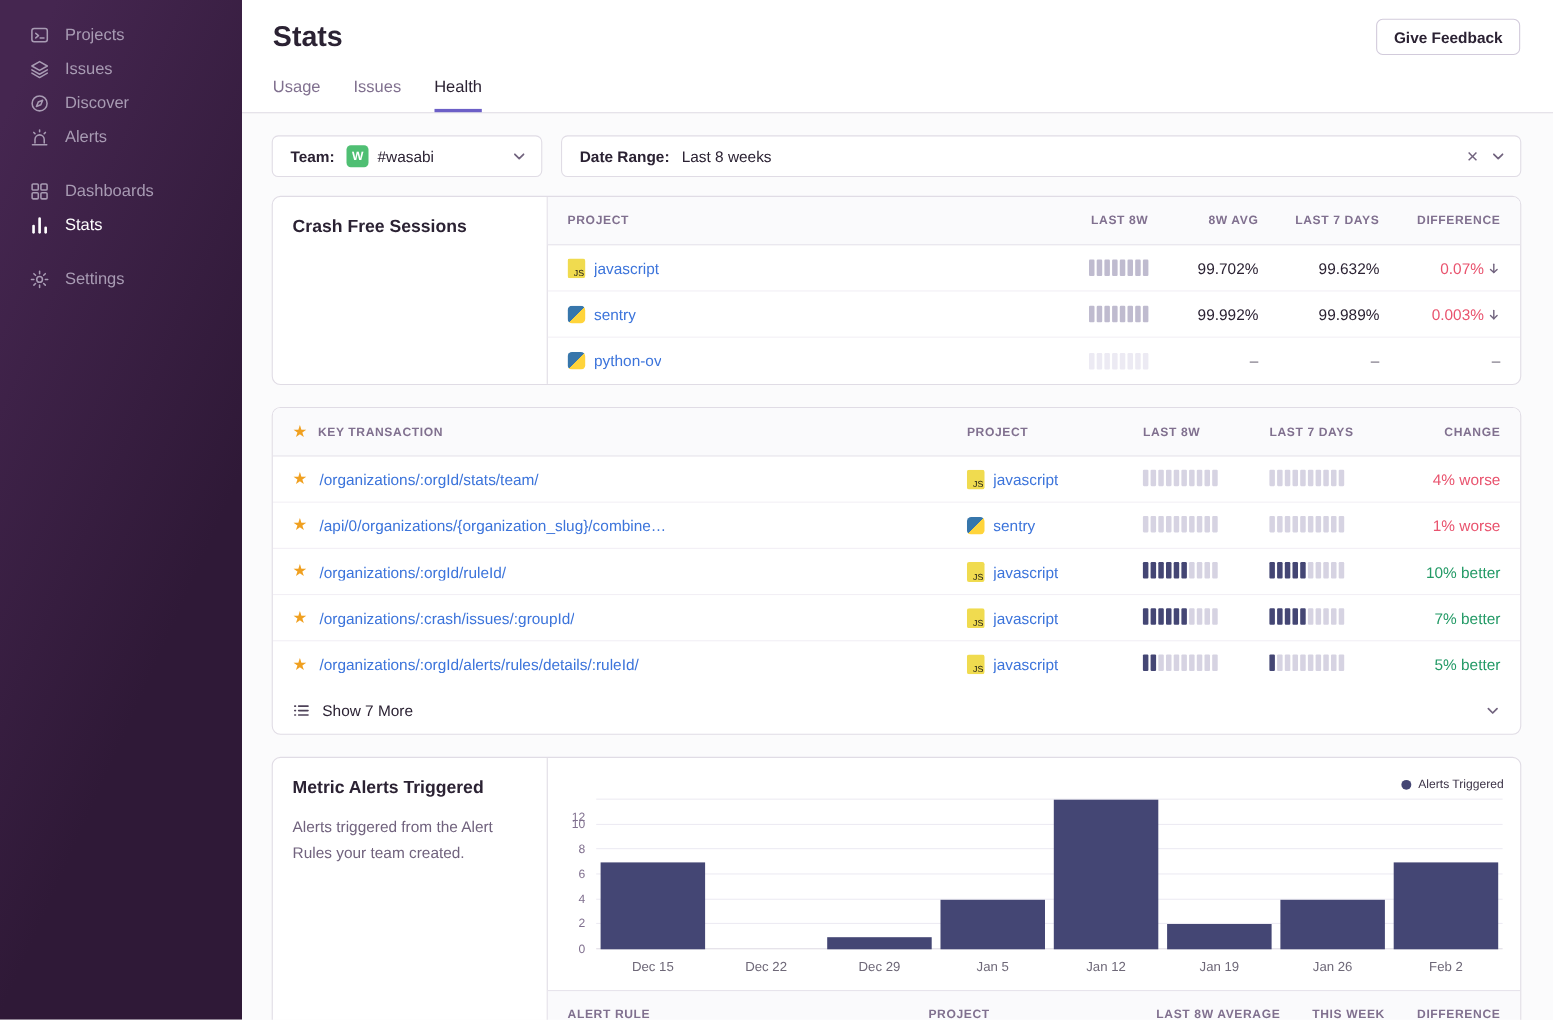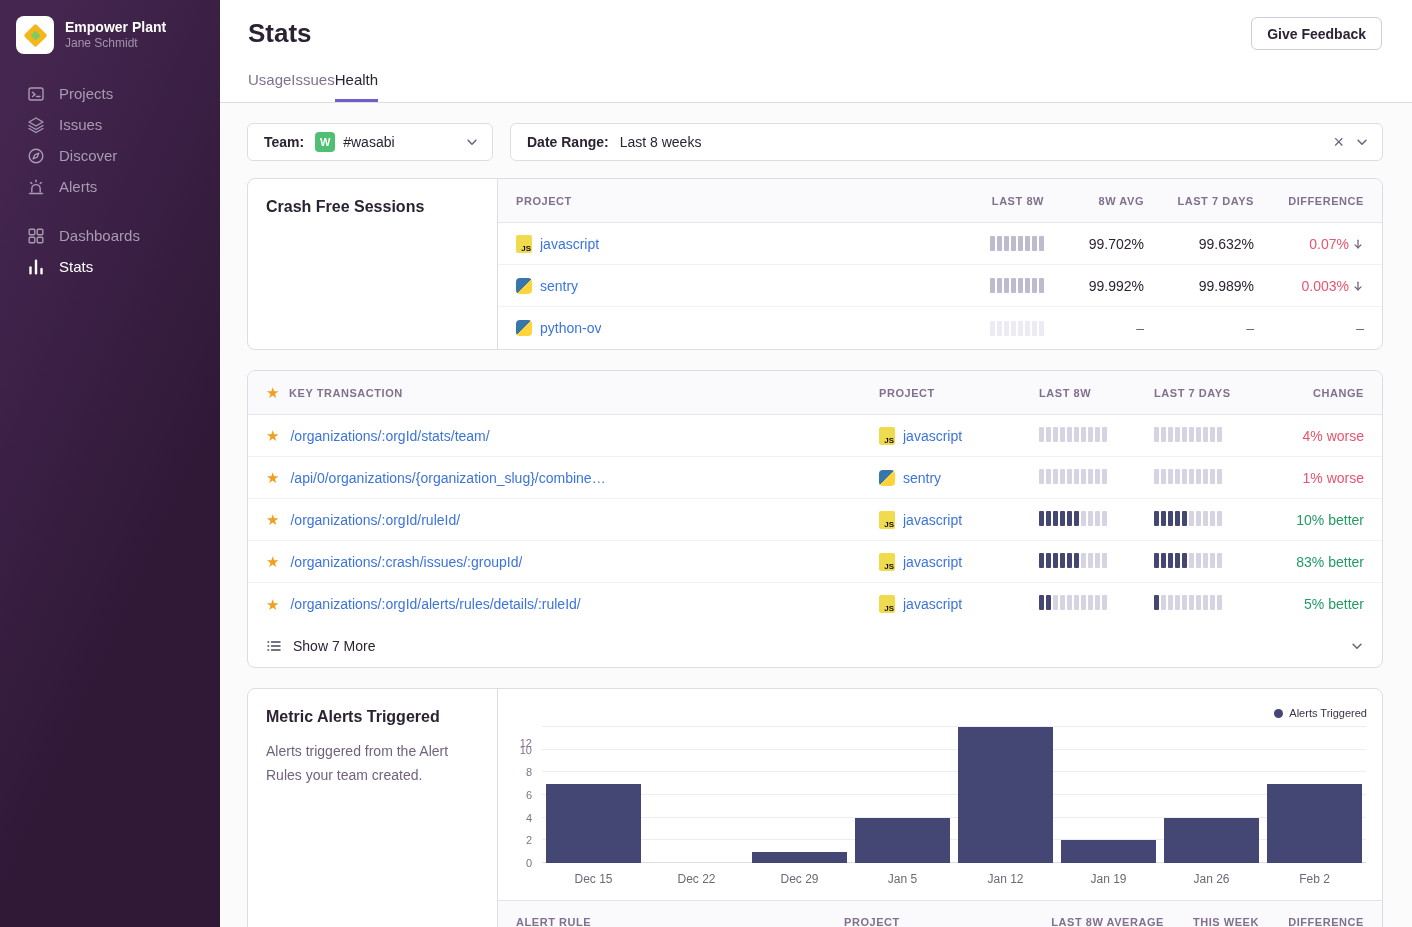--- a/index.html
+++ b/index.html
@@ -20,21 +20,21 @@
   .nav-item { display:flex; align-items:center; gap:14px; padding:6px 16px 6px 27px; font-size:15px; color:#A89BB3; cursor:pointer; line-height:19px; }
   .nav-item .icon { width:18px; height:18px; display:inline-flex; }
   .nav-item.active { color:#fff; }
 
   
   .main { flex:1; display:flex; flex-direction:column; min-width:0; }
   .page-header { background:#fff; border-bottom:1px solid #E0DCE5; padding:17px 30px 0 28px; }
   .header-top { display:flex; justify-content:space-between; align-items:flex-start; }
   .page-title { margin:0 0 22px; font-size:26px; font-weight:700; color:#2B2233; line-height:32px; }
   .feedback-btn { background:#fff; border:1px solid #D2CBDB; border-radius:6px; height:33px; padding:0 15px; font-size:14px; font-weight:600; color:#2B2233; font-family:inherit; cursor:pointer; }
-  .tabs { display:flex; }
+  .tabs { display:flex; gap:30px; }
   .tab { padding-bottom:11px; font-size:15px; color:#80708F; cursor:pointer; border-bottom:3px solid transparent; }
   .tab.active { color:#2B2233; border-bottom-color:#6C5FC7; }
 
   
   .content { padding:20px 29px 0 27px; display:flex; flex-direction:column; }
   .filter-bar { display:flex; gap:17px; margin-bottom:17px; }
   .select { background:#fff; border:1px solid #E0DCE5; border-radius:6px; height:38px; display:flex; align-items:center; padding:0 13px 0 16px; font-size:14px; cursor:pointer; }
   .team-select { width:246px; flex:0 0 246px; }
   .date-select { flex:1; }
   .flabel { font-weight:700; color:#2B2233; margin-right:11px; }
@@ -58,21 +58,21 @@
   .misery-grid { grid-template-columns:minmax(0,1fr) 160px 115px 115px 95px; }
   .alert-grid { grid-template-columns:minmax(0,1fr) 190px 130px 95px 105px; }
   .c-right { text-align:right; justify-self:stretch; }
   .cell { min-width:0; }
   .project-cell { display:flex; align-items:center; gap:8px; overflow:hidden; }
   .tx-cell { display:flex; align-items:center; gap:11px; overflow:hidden; white-space:nowrap; }
   .plink { color:#3C74DB; text-decoration:none; cursor:pointer; white-space:nowrap; overflow:hidden; text-overflow:ellipsis; }
   .num { color:#2B2233; }
   .muted { color:#6E6878; }
   .pi { width:16px; height:16px; flex:0 0 16px; border-radius:2px; }
-  .pi-js { background:#F0DB4F; color:#111; font-size:8px; font-weight:700; display:flex; align-items:flex-end; justify-content:flex-end; padding:18px 1px 0 0; }
+  .pi-js { background:#F0DB4F; color:#111; font-size:8px; font-weight:400; display:flex; align-items:flex-end; justify-content:flex-end; padding:18px 1px 0 0; }
   .pi-py { border-radius:4px; background:linear-gradient(135deg,#3776AB 50%,#FFD43B 50%); }
   .star { color:#F0A020; font-size:15px; line-height:1; flex:0 0 auto; }
   .th-star { display:flex; align-items:center; gap:9px; }
   .spark { display:inline-flex; gap:2px; align-items:flex-end; }
   .spark-right { display:flex; justify-content:flex-end; }
   .sbar { width:5px; height:15px; border-radius:1px; display:inline-block; }
   .diff-cell { display:inline-flex; align-items:center; justify-content:flex-end; gap:3px; }
   .show-more { display:flex; align-items:center; gap:11px; height:42px; padding:0 18px; font-size:14px; color:#2B2233; cursor:pointer; }
   .show-more .chev { margin-left:auto; }
   .list-ic { display:inline-flex; color:#4D4158; }
@@ -92,31 +92,20 @@
   .x-labels { display:flex; margin:9px 16px 14px 44px; }
   .xlabel { flex:1; text-align:center; font-size:12px; color:#6E6878; }
   .alert-head { border-top:1px solid #E7E4EC; }
 </style>
 </head>
 <body>
 
 <div class="app">
 
   <aside class="sidebar">
-    <div class="org-switcher">
-      <div class="org-logo">
-        <span class="diamond">
-            <span class="diamond-inner"></span>
-          </span>
-      </div>
-      <div>
-        <div class="org-name">Empower Plant</div>
-        <div class="user-name">Jane Schmidt</div>
-      </div>
-    </div>
     <nav class="nav-group" id="nav-primary">
         <div class="nav-item">
           <span class="icon">
             <svg width="18" height="18" viewBox="0 0 18 18" stroke="currentColor" stroke-width="1.4" fill="none" stroke-linecap="round" stroke-linejoin="round">
               <rect x="2" y="3" width="14" height="12" rx="2"></rect>
               <path d="M5.5 7.3L8 9.4 5.5 11.5"></path>
               <path d="M9.5 11.5h3.5"></path>
             </svg>
           </span>
           <span class="nav-label">Projects</span>
@@ -171,20 +160,31 @@
             <svg width="18" height="18" viewBox="0 0 18 18" stroke="currentColor" stroke-width="2.4" fill="none" stroke-linecap="round">
               <path d="M3.5 15.2V9.5"></path>
               <path d="M9 15.2V2.8"></path>
               <path d="M14.5 15.2v-4.2"></path>
             </svg>
           </span>
           <span class="nav-label">Stats</span>
         </div>
       </nav>
     <div class="nav-gap"></div>
+    <nav class="nav-group" id="nav-footer">
+        <div class="nav-item">
+          <span class="icon">
+            <svg width="18" height="18" viewBox="0 0 18 18" stroke="currentColor" stroke-width="1.4" fill="none" stroke-linecap="round" stroke-linejoin="round">
+              <circle cx="9" cy="9" r="2.6"></circle>
+              <path d="M9 1.6v2.2M9 14.2v2.2M1.6 9h2.2M14.2 9h2.2M3.8 3.8l1.5 1.5M12.7 12.7l1.5 1.5M14.2 3.8l-1.5 1.5M5.3 12.7l-1.5 1.5"></path>
+            </svg>
+          </span>
+          <span class="nav-label">Settings</span>
+        </div>
+      </nav>
   </aside>
 
   <div class="main">
     <header class="page-header">
       <div class="header-top">
         <h1 class="page-title">Stats</h1>
         <button class="feedback-btn">Give Feedback</button>
       </div>
       <div class="tabs" id="tabs">
           <div class="tab">Usage</div>
@@ -462,21 +462,21 @@
                     <span class="sbar" style="background: rgb(68, 70, 116);"></span>
                     <span class="sbar" style="background: rgb(68, 70, 116);"></span>
                     <span class="sbar" style="background: rgb(68, 70, 116);"></span>
                     <span class="sbar" style="background: rgb(68, 70, 116);"></span>
                     <span class="sbar" style="background: rgb(214, 211, 226);"></span>
                     <span class="sbar" style="background: rgb(214, 211, 226);"></span>
                     <span class="sbar" style="background: rgb(214, 211, 226);"></span>
                     <span class="sbar" style="background: rgb(214, 211, 226);"></span>
                     <span class="sbar" style="background: rgb(214, 211, 226);"></span>
                   </span></div>
-                <div class="cell c-right" style="color: rgb(35, 154, 102);">83% better</div>
+                <div class="cell c-right" style="color: rgb(35, 154, 102);">7% better</div>
               </div>
               <div class="trow misery-grid">
                 <div class="cell tx-cell">
                   <span class="star">★</span>
                   <a class="plink">/organizations/:orgId/alerts/rules/details/:ruleId/</a>
                 </div>
                 <div class="cell project-cell">
                   <span class="pi pi-js">JS</span>
                   <a class="plink">javascript</a>
                 </div>

